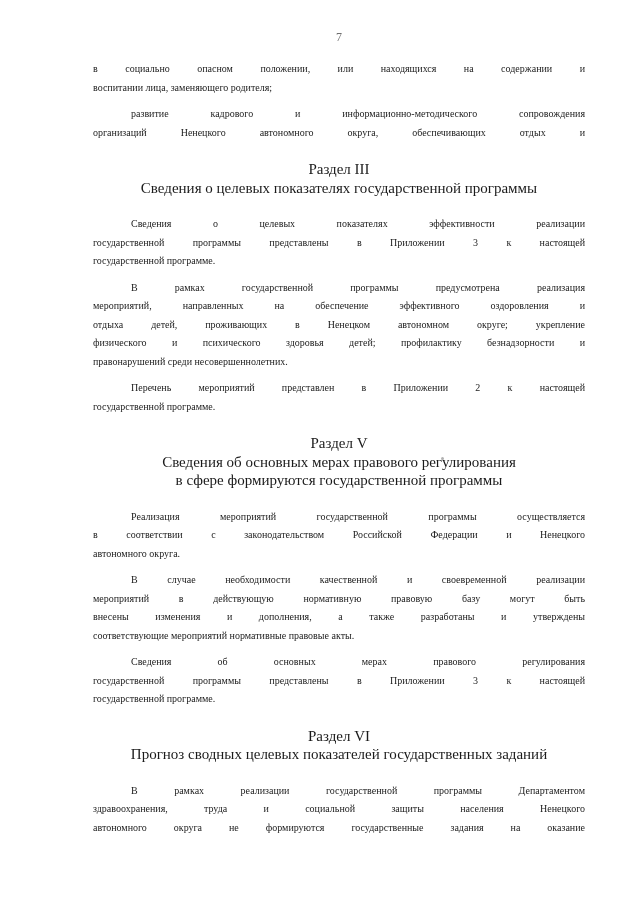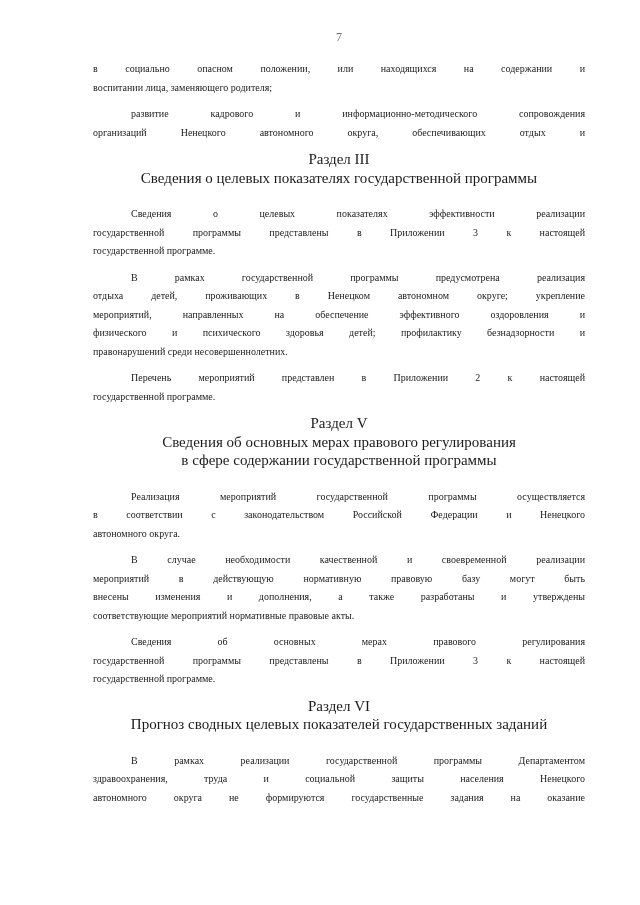--- a/index.html
+++ b/index.html
@@ -21,21 +21,21 @@
   }
   .para {
     margin:8px;
     font-size:10px;
     line-height:18.5px;
   }
   .ln { display:block; text-align:justify; text-align-last:justify; }
   .ln.last { text-align-last:left; }
   .ln.ind { padding-left:38px; }
   .section {
-    margin:8px 0 18px 0;
+    margin:18px 0 18px 0;
     font-size:15px;
     line-height:18.5px;
     text-align:center;
   }
   .section .label { font-weight:normal; }
   .section .title { font-weight:normal; }
   .speck {
     position:absolute;
     left:441px; top:457px;
     width:3px; height:3px;
@@ -69,35 +69,35 @@
 
     <p class="para">
       <span class="ln ind">Сведения о целевых показателях эффективности реализации</span>
       <span class="ln">государственной программы представлены в Приложении 3 к настоящей</span>
       <span class="ln last">государственной программе.</span>
     </p>
 
 
     <p class="para">
       <span class="ln ind">В рамках государственной программы предусмотрена реализация</span>
+      <span class="ln">мероприятий, направленных на обеспечение эффективного оздоровления и</span>
       <span class="ln">отдыха детей, проживающих в Ненецком автономном округе; укрепление</span>
-      <span class="ln">мероприятий, направленных на обеспечение эффективного оздоровления и</span>
       <span class="ln">физического и психического здоровья детей; профилактику безнадзорности и</span>
       <span class="ln last">правонарушений среди несовершеннолетних.</span>
     </p>
 
     <p class="para">
       <span class="ln ind">Перечень мероприятий представлен в Приложении 2 к настоящей</span>
       <span class="ln last">государственной программе.</span>
     </p>
 
     <div class="section">
       <div class="label">Раздел V</div>
       <div class="title">Сведения об основных мерах правового регулирования</div>
-      <div class="title">в сфере содержании государственной программы</div>
+      <div class="title">в сфере формируются государственной программы</div>
     </div>
 
     <p class="para">
       <span class="ln ind">Реализация мероприятий государственной программы осуществляется</span>
       <span class="ln">в соответствии с законодательством Российской Федерации и Ненецкого</span>
       <span class="ln last">автономного округа.</span>
     </p>
 
     <p class="para">
       <span class="ln ind">В случае необходимости качественной и своевременной реализации</span>

